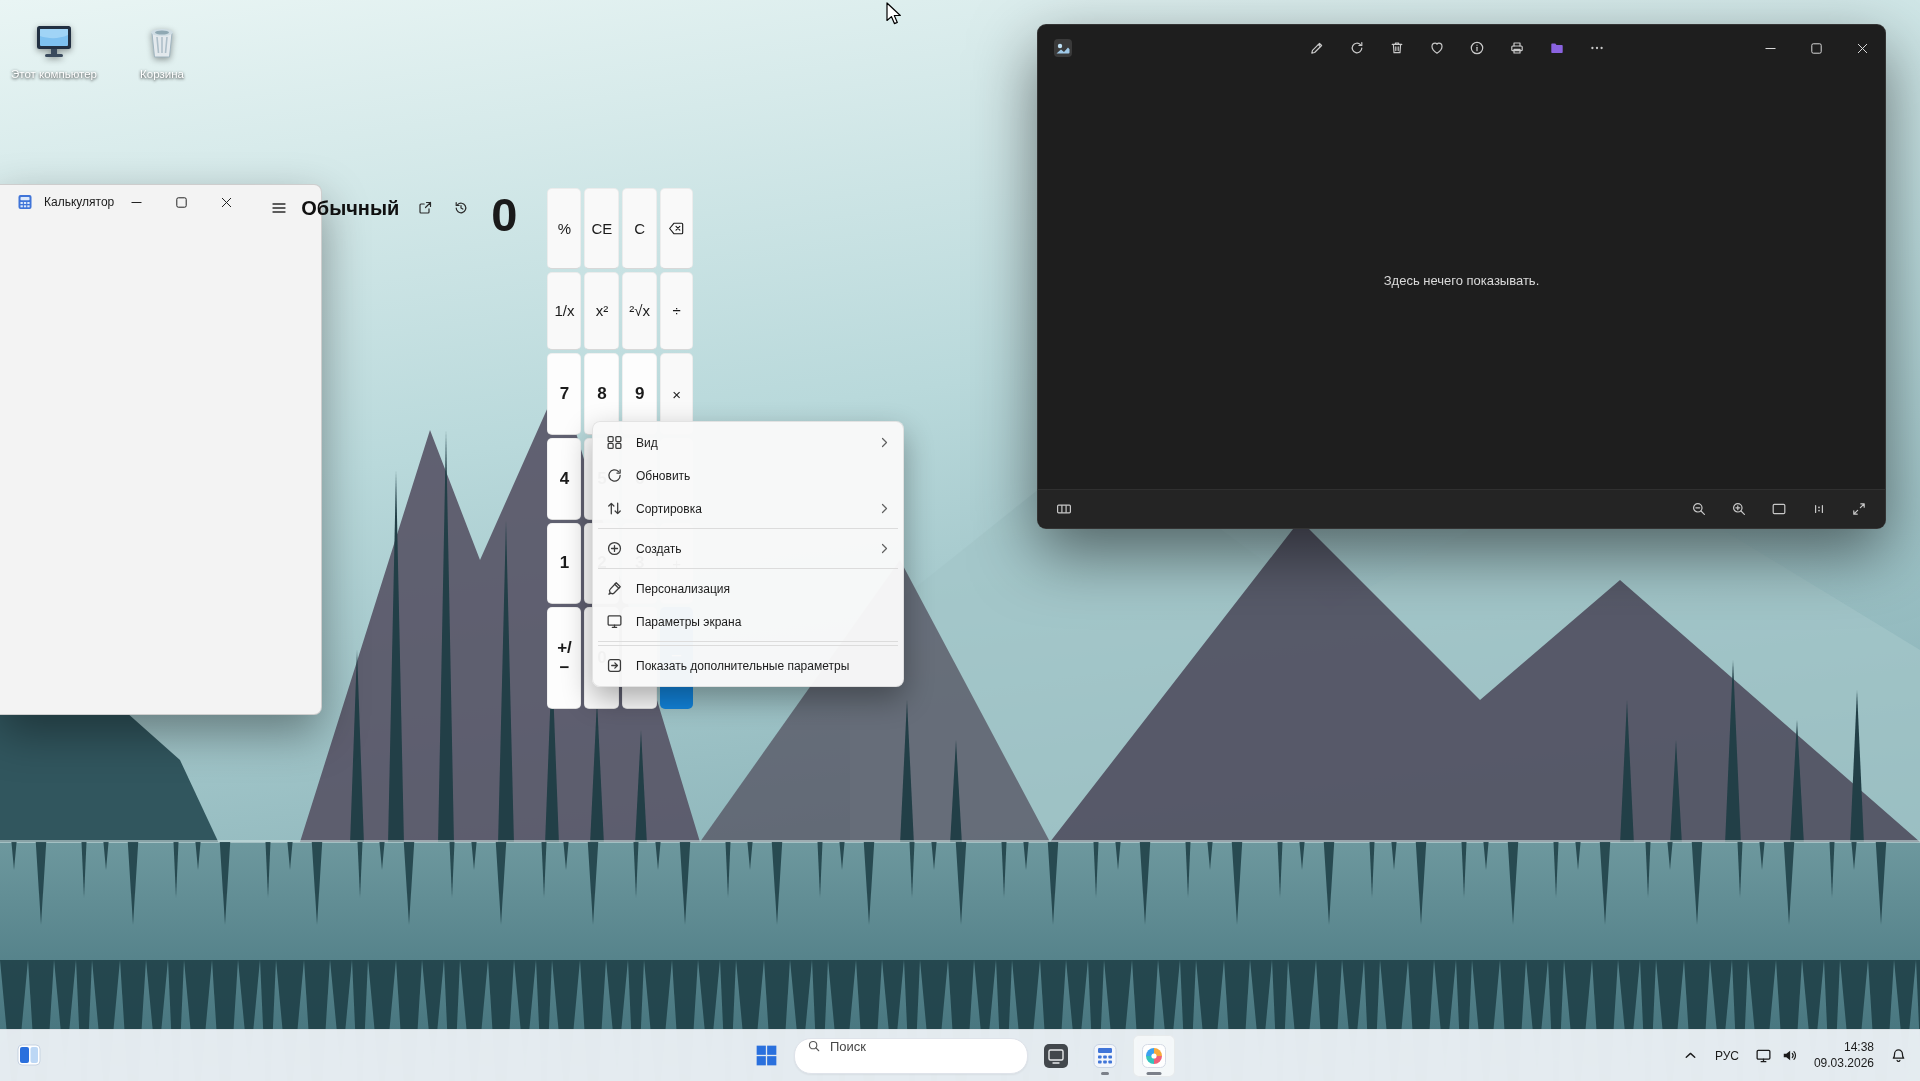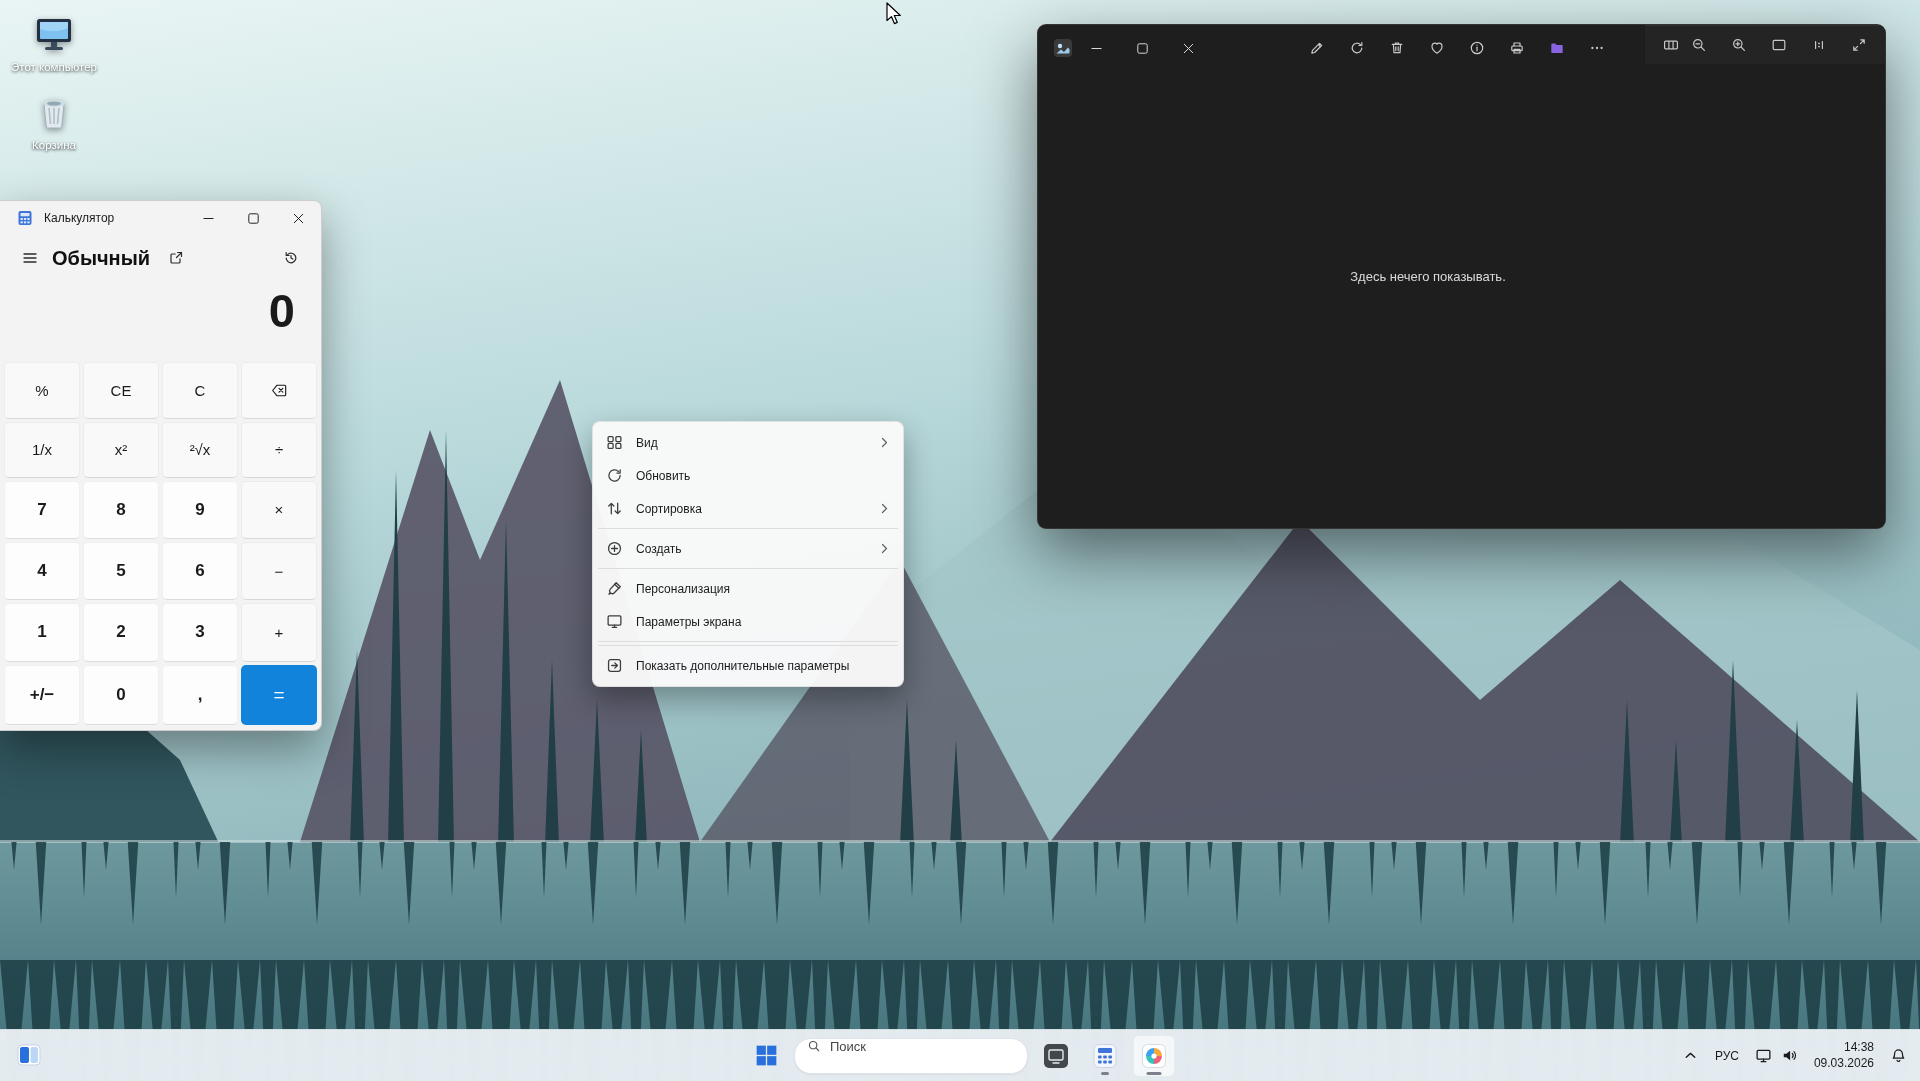--- a/index.html
+++ b/index.html
@@ -2,29 +2,29 @@
 <html style="--accent: #1283da; --folder-icon: #8a63e0;"><head>
 <meta charset="utf-8">
 <style>
   :root{ --accent:#1283da; }
   html,body{margin:0;padding:0;width:1920px;height:1081px;overflow:hidden;
     font-family:"Liberation Sans",sans-serif;-webkit-font-smoothing:antialiased;}
   .screen{position:relative;width:1920px;height:1081px;overflow:hidden;background:#9cc3c6;}
   .wallpaper{position:absolute;inset:0;}
 
   
-  .desktop-icons{position:absolute;left:8px;top:12px;display:flex;flex-direction:column;gap:16px;z-index:2;}
+  .desktop-icons{position:absolute;left:8px;top:19px;display:flex;flex-direction:row;gap:16px;z-index:2;}
   .dicon{width:92px;display:flex;flex-direction:column;align-items:center;gap:4px;}
   .dicon svg{width:44px;height:44px;filter:drop-shadow(0 2px 3px rgba(0,0,0,.4));}
   .dicon-label{font-size:11.5px;color:#fff;text-align:center;line-height:1.25;text-shadow:0 1px 3px rgba(0,0,0,.9);}
 
   
-  .calc{position:absolute;left:0;top:200px;width:321px;height:529px;background:#f3f3f3;
+  .calc{position:absolute;left:0;top:184px;width:321px;height:529px;background:#f3f3f3;
     border-radius:0 8px 8px 0;border:1px solid rgba(0,0,0,.15);border-left:none;
-    box-shadow:0 18px 46px rgba(0,0,0,.38);display:flex;flex-direction:column;z-index:5;}
+    box-shadow:0 18px 46px rgba(0,0,0,.38);display:flex;flex-direction:row;z-index:5;}
   .calc-titlebar{height:34px;display:flex;align-items:center;flex:none;}
   .calc-appicon{width:16px;height:16px;margin-left:17px;flex:none;}
   .calc-title{font-size:12px;color:#1b1b1b;margin-left:11px;}
   .calc-controls{margin-left:auto;display:flex;height:100%;}
   .cbtn{width:45px;height:100%;display:flex;align-items:center;justify-content:center;color:#222;}
   .cbtn svg{width:11px;height:11px;}
   .calc-menubar{height:46px;display:flex;align-items:center;padding:0 12px;flex:none;}
   .icon-btn{width:36px;height:34px;display:flex;align-items:center;justify-content:center;border-radius:4px;color:#2b2b2b;}
   .icon-btn svg{width:16px;height:16px;}
   .calc-mode{font-size:20px;font-weight:700;color:#101010;margin:0 8px 0 4px;}
@@ -36,21 +36,21 @@
   .calc-keys{flex:1;display:grid;grid-template-columns:repeat(4,1fr);gap:3px;padding:3px 4px 5px;}
   .k{border-radius:5px;display:flex;align-items:center;justify-content:center;font-size:15px;color:#1b1b1b;
     background:#f9f9f9;border:1px solid rgba(0,0,0,.05);border-bottom-color:rgba(0,0,0,.13);}
   .k.num{background:#fdfdfd;font-size:17px;font-weight:600;}
   .k.eq{background:var(--accent);color:#fff;font-size:19px;border-color:transparent;}
   .k svg{width:19px;height:19px;}
 
   
   .photos{position:absolute;left:1037px;top:24px;width:847px;height:503px;background:#1e1e1e;
     border-radius:9px;border:1px solid rgba(255,255,255,.10);box-shadow:0 24px 64px rgba(0,0,0,.5);
-    display:flex;flex-direction:row;overflow:hidden;z-index:4;gap:36px;}
+    display:flex;flex-direction:column;overflow:hidden;z-index:4;gap:36px;}
   .ph-titlebar{height:46px;display:flex;align-items:center;flex:none;position:relative;}
   .ph-logo{width:20px;height:20px;margin-left:15px;}
   .ph-toolbar{position:absolute;left:262px;top:6px;display:flex;gap:7px;}
   .ph-tool{width:33px;height:33px;display:flex;align-items:center;justify-content:center;border-radius:5px;color:#c9c9c9;}
   .ph-tool svg{width:16px;height:16px;}
   .ph-controls{margin-left:auto;display:flex;height:100%;}
   .ph-cbtn{width:46px;height:100%;display:flex;align-items:center;justify-content:center;color:#d8d8d8;}
   .ph-cbtn svg{width:11px;height:11px;}
   .ph-body{flex:1;display:flex;align-items:center;justify-content:center;}
   .ph-empty{font-size:13px;color:#dadada;}

